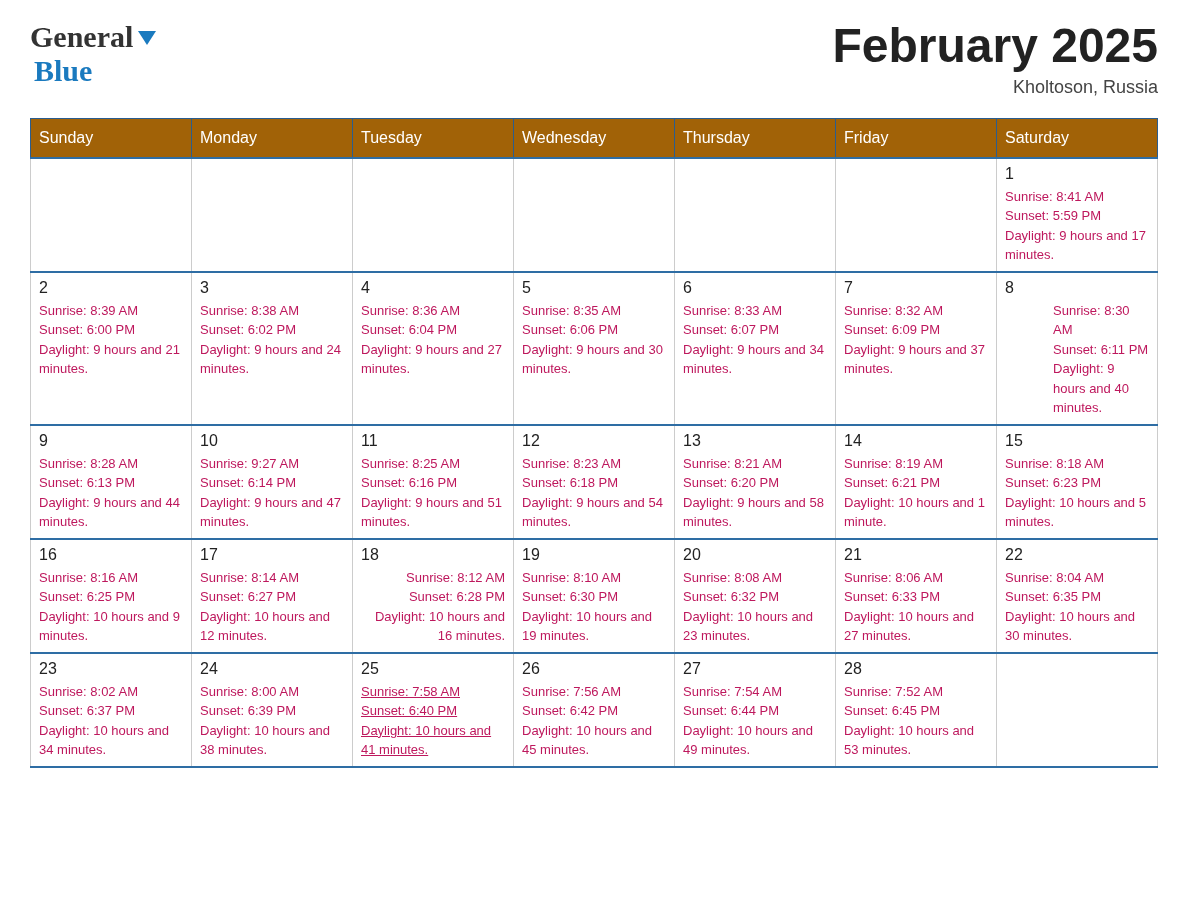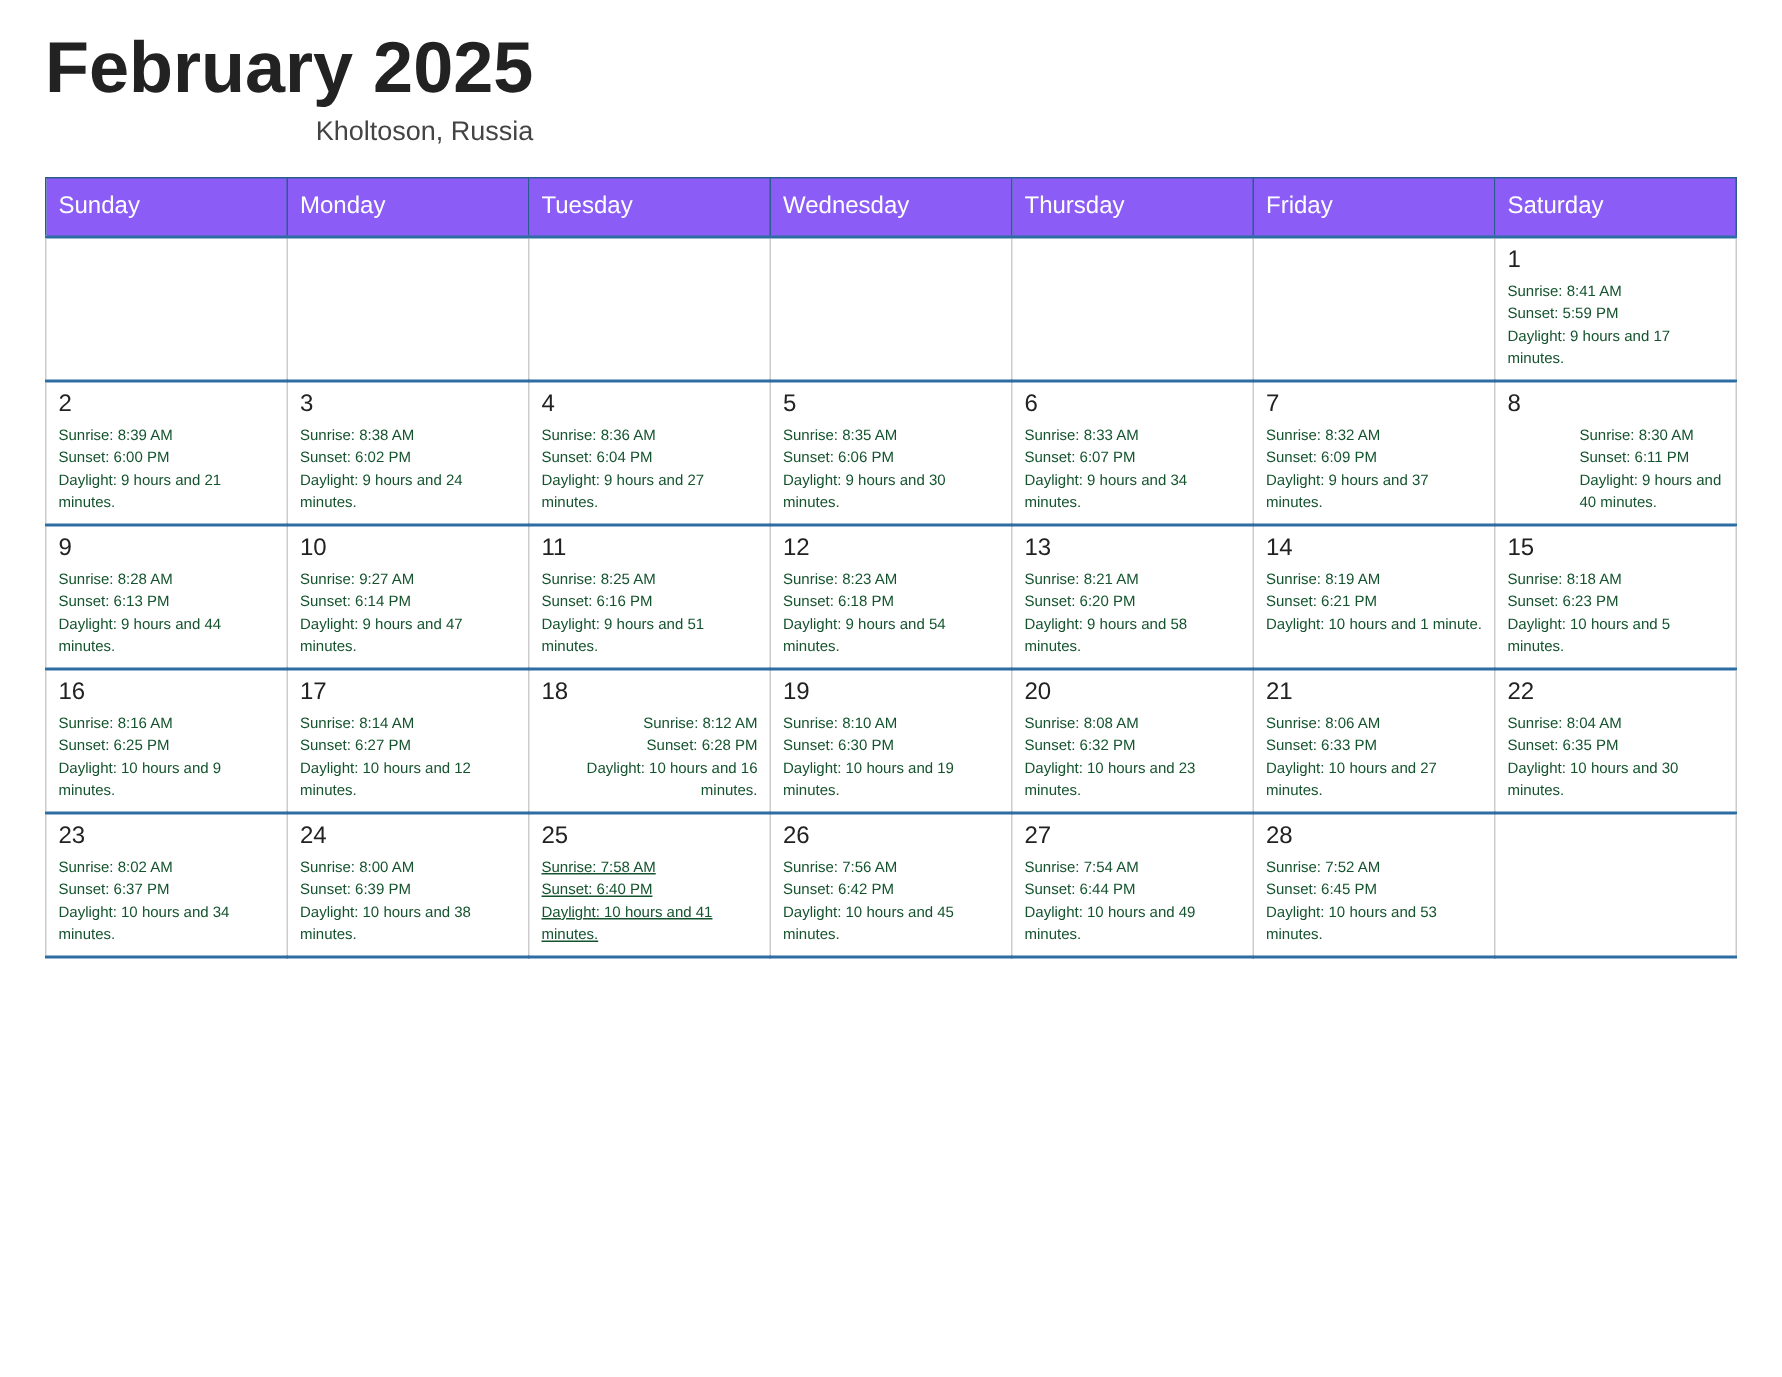--- a/index.html
+++ b/index.html
@@ -29,21 +29,21 @@
       font-size: 18px;
       color: #444;
       margin-top: 4px;
     }
     .calendar {
       width: 100%;
       border-collapse: collapse;
       border: 1px solid #ccc;
     }
     .calendar th {
-      background-color: #8b5cf6;
+      background-color: #a16207;
       color: #fff;
       padding: 10px 8px;
       font-size: 16px;
       font-weight: normal;
       text-align: left;
       border: 1px solid #2a5d8f;
     }
     .calendar td {
       vertical-align: top;
       padding: 6px 8px;
@@ -58,22 +58,22 @@
       border-bottom: 2px solid #2e6da4;
     }
     .day-number {
       font-size: 16px;
       font-weight: normal;
       color: #222;
       display: block;
       margin-bottom: 4px;
     }
     .day-info {
-      font-size: 10px;
-      color: #14532d;
+      font-size: 13px;
+      color: #be185d;
       line-height: 1.5;
     }
     .empty-cell {
       background: #f9f9f9;
     }
     .logo-wrapper {
       display: flex;
       align-items: flex-start;
     }
     .logo-text-block {
@@ -95,20 +95,35 @@
       font-weight: bold;
       color: #1a7abf;
       font-family: Georgia, serif;
       margin-left: 2px;
     }
   </style>
 </head>
 <body>
 
 <div class="header">
+  <div class="logo-wrapper">
+    <div class="logo-text-block">
+      <div class="logo-row1">
+        <span class="logo-general-text">General</span>
+        <span style="display:inline-block;margin-left:5px;margin-top:6px;">
+          <svg width="18" height="14" viewBox="0 0 18 14">
+              <polygon points="0,0 18,0 9,14" fill="#1a7abf"></polygon>
+            </svg>
+        </span>
+      </div>
+      <div style="margin-left:2px;">
+        <span class="logo-blue-text">Blue</span>
+      </div>
+    </div>
+  </div>
   <div class="title-section">
     <div class="main-title">February 2025</div>
     <div class="subtitle">Kholtoson, Russia</div>
   </div>
 </div>
 
 <table class="calendar">
   <thead>
     <tr>
       <th>Sunday</th>

